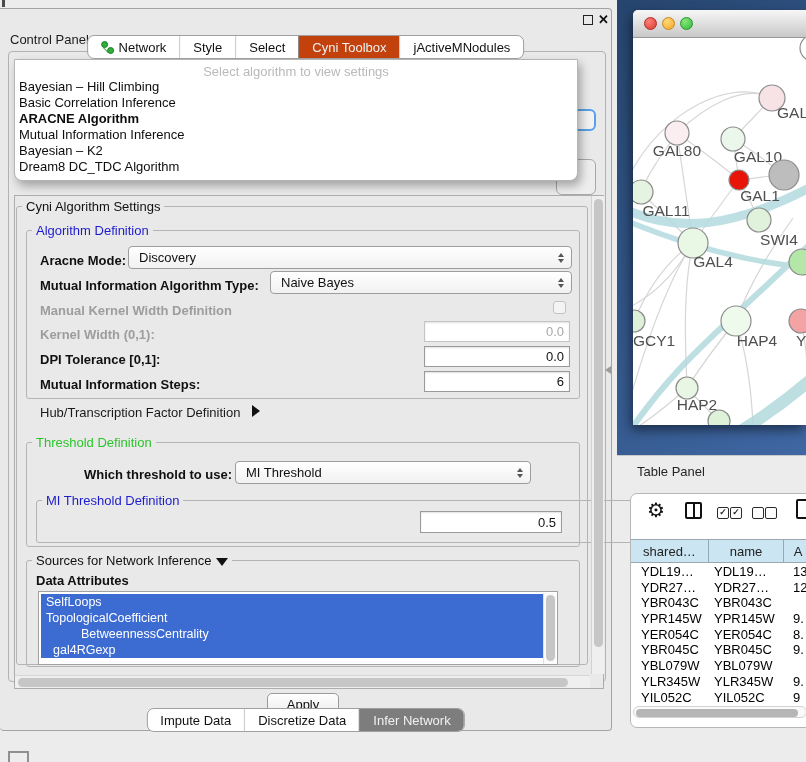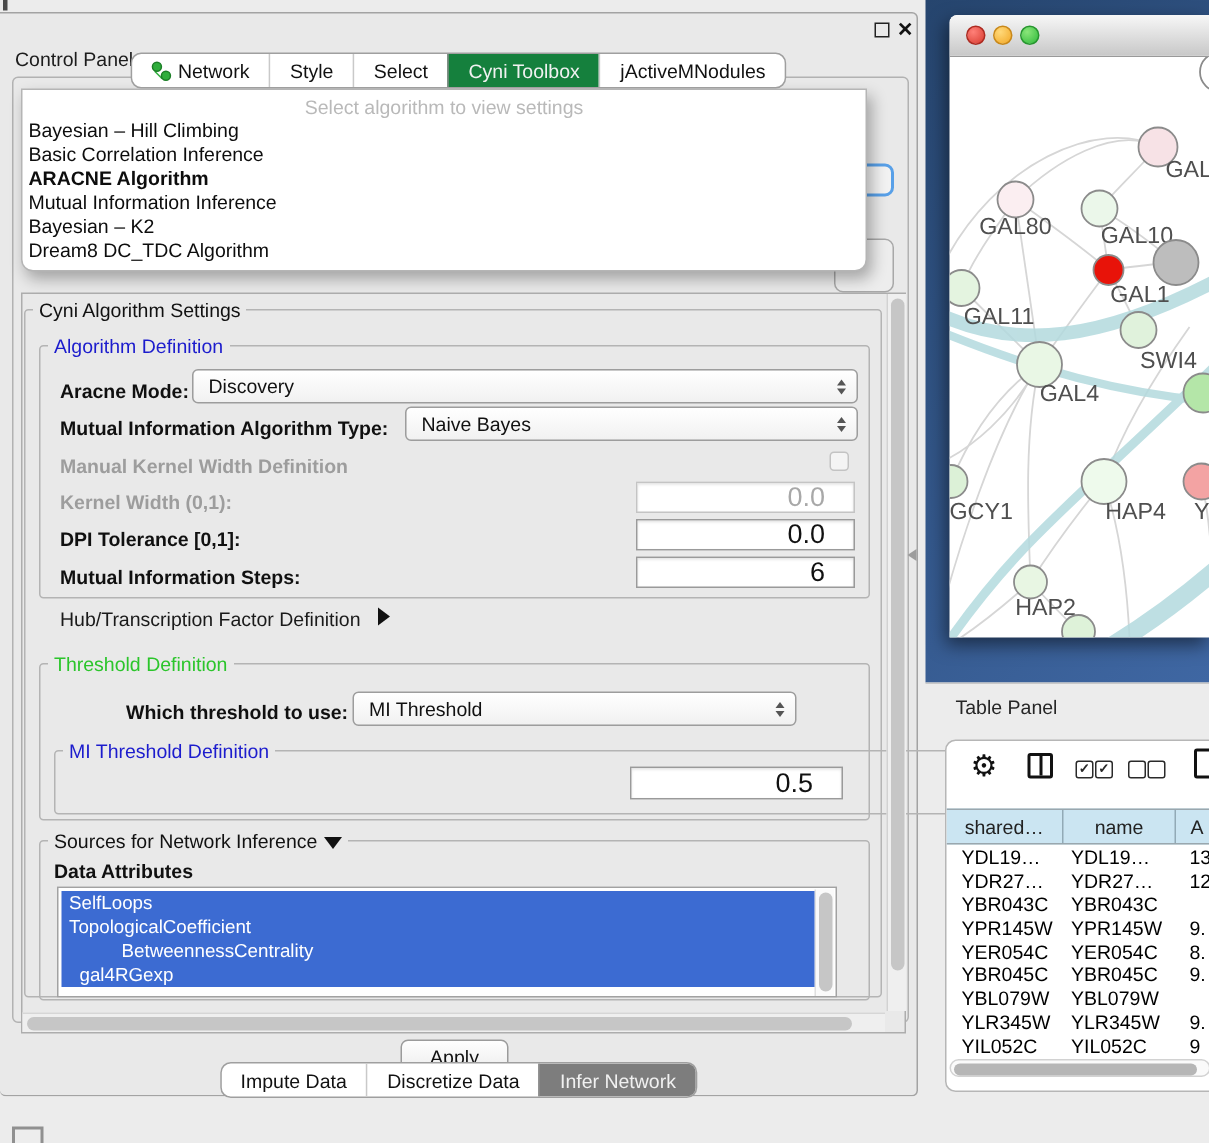--- a/index.html
+++ b/index.html
@@ -16,21 +16,21 @@
 
   #content-panel{left:8px;top:42px;width:598px;height:631px;border:1px solid #b2b2b2;
     border-radius:4px;background:#e9e9e9;}
 
   
   .segbar{display:inline-flex;height:24px;background:#fff;border:1px solid #9f9f9f;
     border-radius:7px;overflow:hidden;z-index:9;justify-content:space-between;}
   .seg{display:flex;align-items:center;gap:5px;padding:0 13px;font-size:13px;color:#111;
     border-left:1px solid #c9c9c9;white-space:nowrap;}
   .seg:first-child{border-left:none;}
-  .seg.selected{background:#15803d;color:#f1f1f1;border-left-color:#8e8e8e;}
+  .seg.selected{background:#c2410c;color:#f1f1f1;border-left-color:#8e8e8e;}
   #tab-bar{left:50%;top:26px;transform:translateX(-50%);}
   #bottom-tab-bar{left:50%;top:699px;transform:translateX(-50%);}
   #bottom-tab-bar .seg.selected{background:#7d7d7d;}
   .net-ic{width:13px;height:13px;position:relative;display:inline-block;}
   .net-ic i{position:absolute;width:5px;height:5px;border-radius:50%;background:#2fae3c;border:1px solid #1c7f27;}
   .net-ic i:nth-child(1){left:0;top:0;}
   .net-ic i:nth-child(2){left:6px;top:6px;}
   .net-ic em{position:absolute;left:3px;top:3px;width:7px;height:7px;border-left:1px solid #2fae3c;transform:rotate(-45deg);}
 
   
@@ -61,21 +61,21 @@
   .plain{font-size:13px;color:#1a1a1a;white-space:nowrap;}
 
   .combo{display:flex;align-items:center;background:linear-gradient(#ffffff,#f1f1f1);
     border:1px solid #9d9d9d;border-radius:4px;padding-left:10px;font-size:13px;color:#111;}
   .combo .spacer{flex:1;}
   .steppers{display:flex;flex-direction:column;justify-content:center;gap:2px;padding:0 7px;}
   .tri-up{width:0;height:0;border-left:3.5px solid transparent;border-right:3.5px solid transparent;border-bottom:4.5px solid #555;}
   .tri-dn{width:0;height:0;border-left:3.5px solid transparent;border-right:3.5px solid transparent;border-top:4.5px solid #555;}
 
   .tfield{background:#fff;border:1px solid #9a9a9a;box-shadow:inset 0 1px 2px rgba(0,0,0,0.12);
-    font-size:18px;display:flex;align-items:center;justify-content:flex-end;padding-right:19px;}
+    font-size:13px;display:flex;align-items:center;justify-content:flex-end;padding-right:5px;}
   .tfield.dis{color:#a8a8a8;border-color:#c4c4c4;}
   #manual-kernel-checkbox{width:13px;height:13px;border:1px solid #c3c3c3;border-radius:3px;background:#f4f4f4;}
 
   .chev-right{width:0;height:0;border-top:6px solid transparent;border-bottom:6px solid transparent;border-left:8px solid #111;display:inline-block;}
   .chev-down{width:0;height:0;border-left:6px solid transparent;border-right:6px solid transparent;border-top:8px solid #111;display:inline-block;margin-left:4px;vertical-align:middle;}
 
   #attr-list{left:38px;top:582px;width:520px;height:74px;background:#fff;border:1px solid #a2a2a2;}
   .attr-item{position:absolute;left:2px;right:14px;height:16px;line-height:16px;background:#3c6bd2;
     color:#fff;font-size:12.5px;padding-left:5px;box-sizing:border-box;}
   #attr-scroll{position:absolute;right:1px;top:1px;width:12px;height:71px;background:#fafafa;border-left:1px solid #e0e0e0;}

